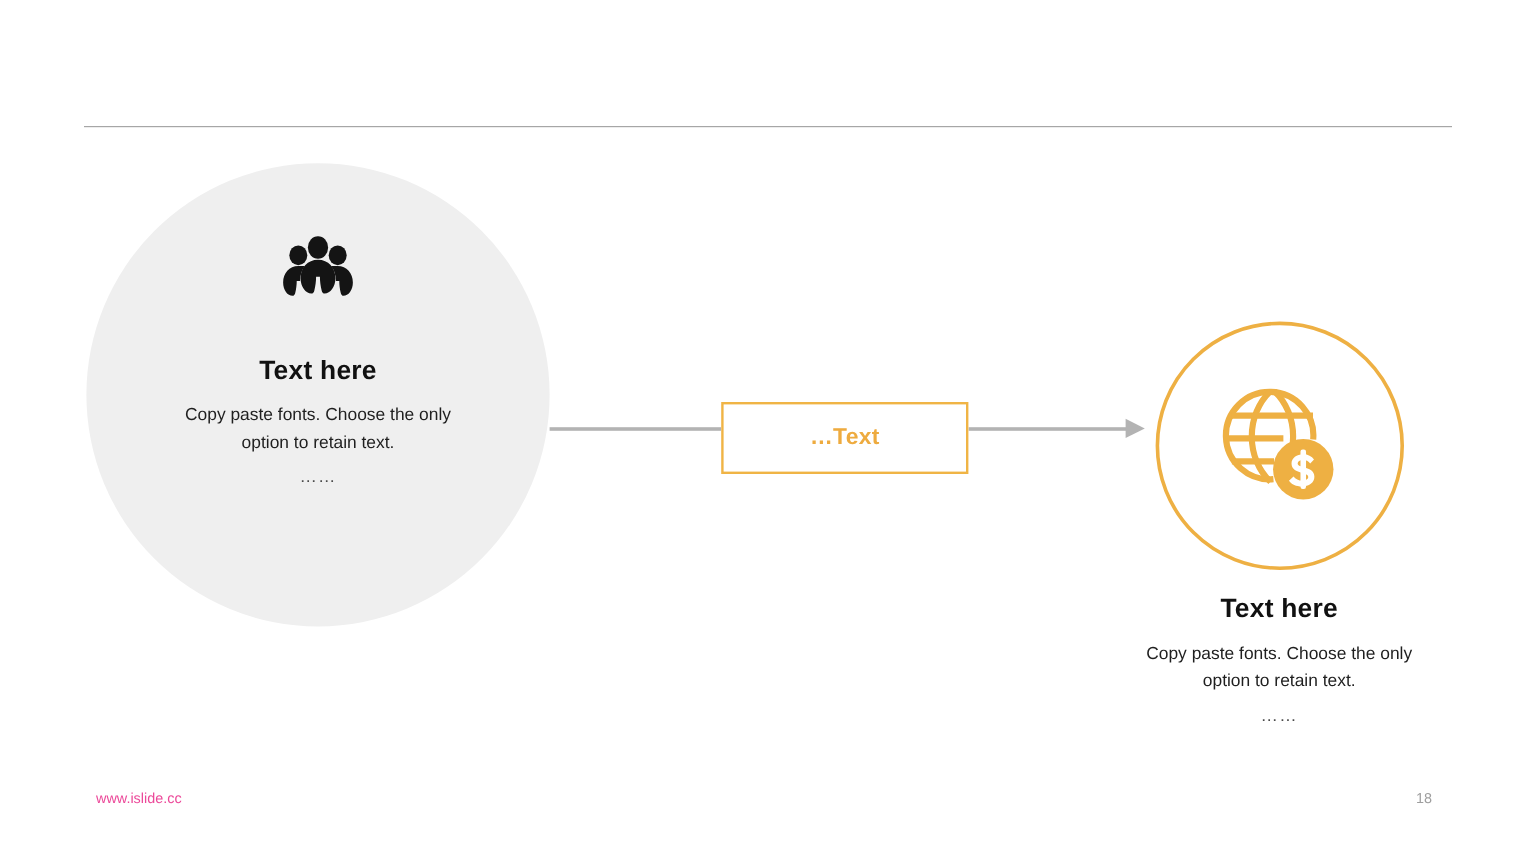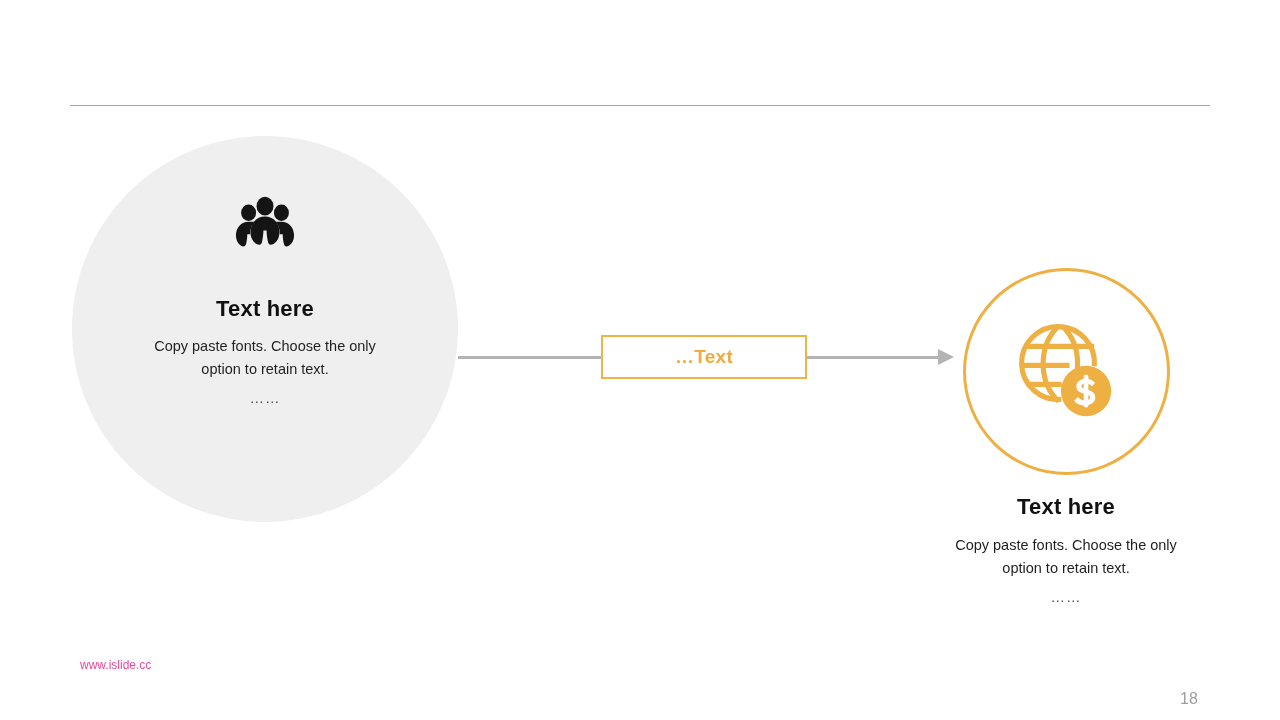--- a/index.html
+++ b/index.html
@@ -94,21 +94,21 @@
     border-bottom: 8.5px solid transparent;
     border-left: 16px solid #b3b3b3;
   }
 
   
   .center-box {
     position: absolute;
     left: 601px;
     top: 335px;
     width: 206px;
-    height: 44px;
+    height: 60px;
     box-sizing: border-box;
     border: 2px solid #f0b445;
     background: #ffffff;
     display: flex;
     align-items: center;
     justify-content: center;
   }
   .center-box-label {
     font-size: 19px;
     font-weight: bold;
@@ -170,23 +170,22 @@
     position: absolute;
     left: 80px;
     top: 658px;
     font-size: 12px;
     color: #ec4899;
   }
   .footer-page {
     position: absolute;
     left: 1180px;
     top: 658px;
-    font-size: 16px;
+    font-size: 12px;
     color: #9e9e9e;
-    margin-top: 32px;
   }
 </style>
 </head>
 <body>
 
 <div class="top-rule"></div>
 
 <div class="left-circle">
   <svg class="left-icon" viewBox="0 0 64 64">
     <g fill="#141414">

